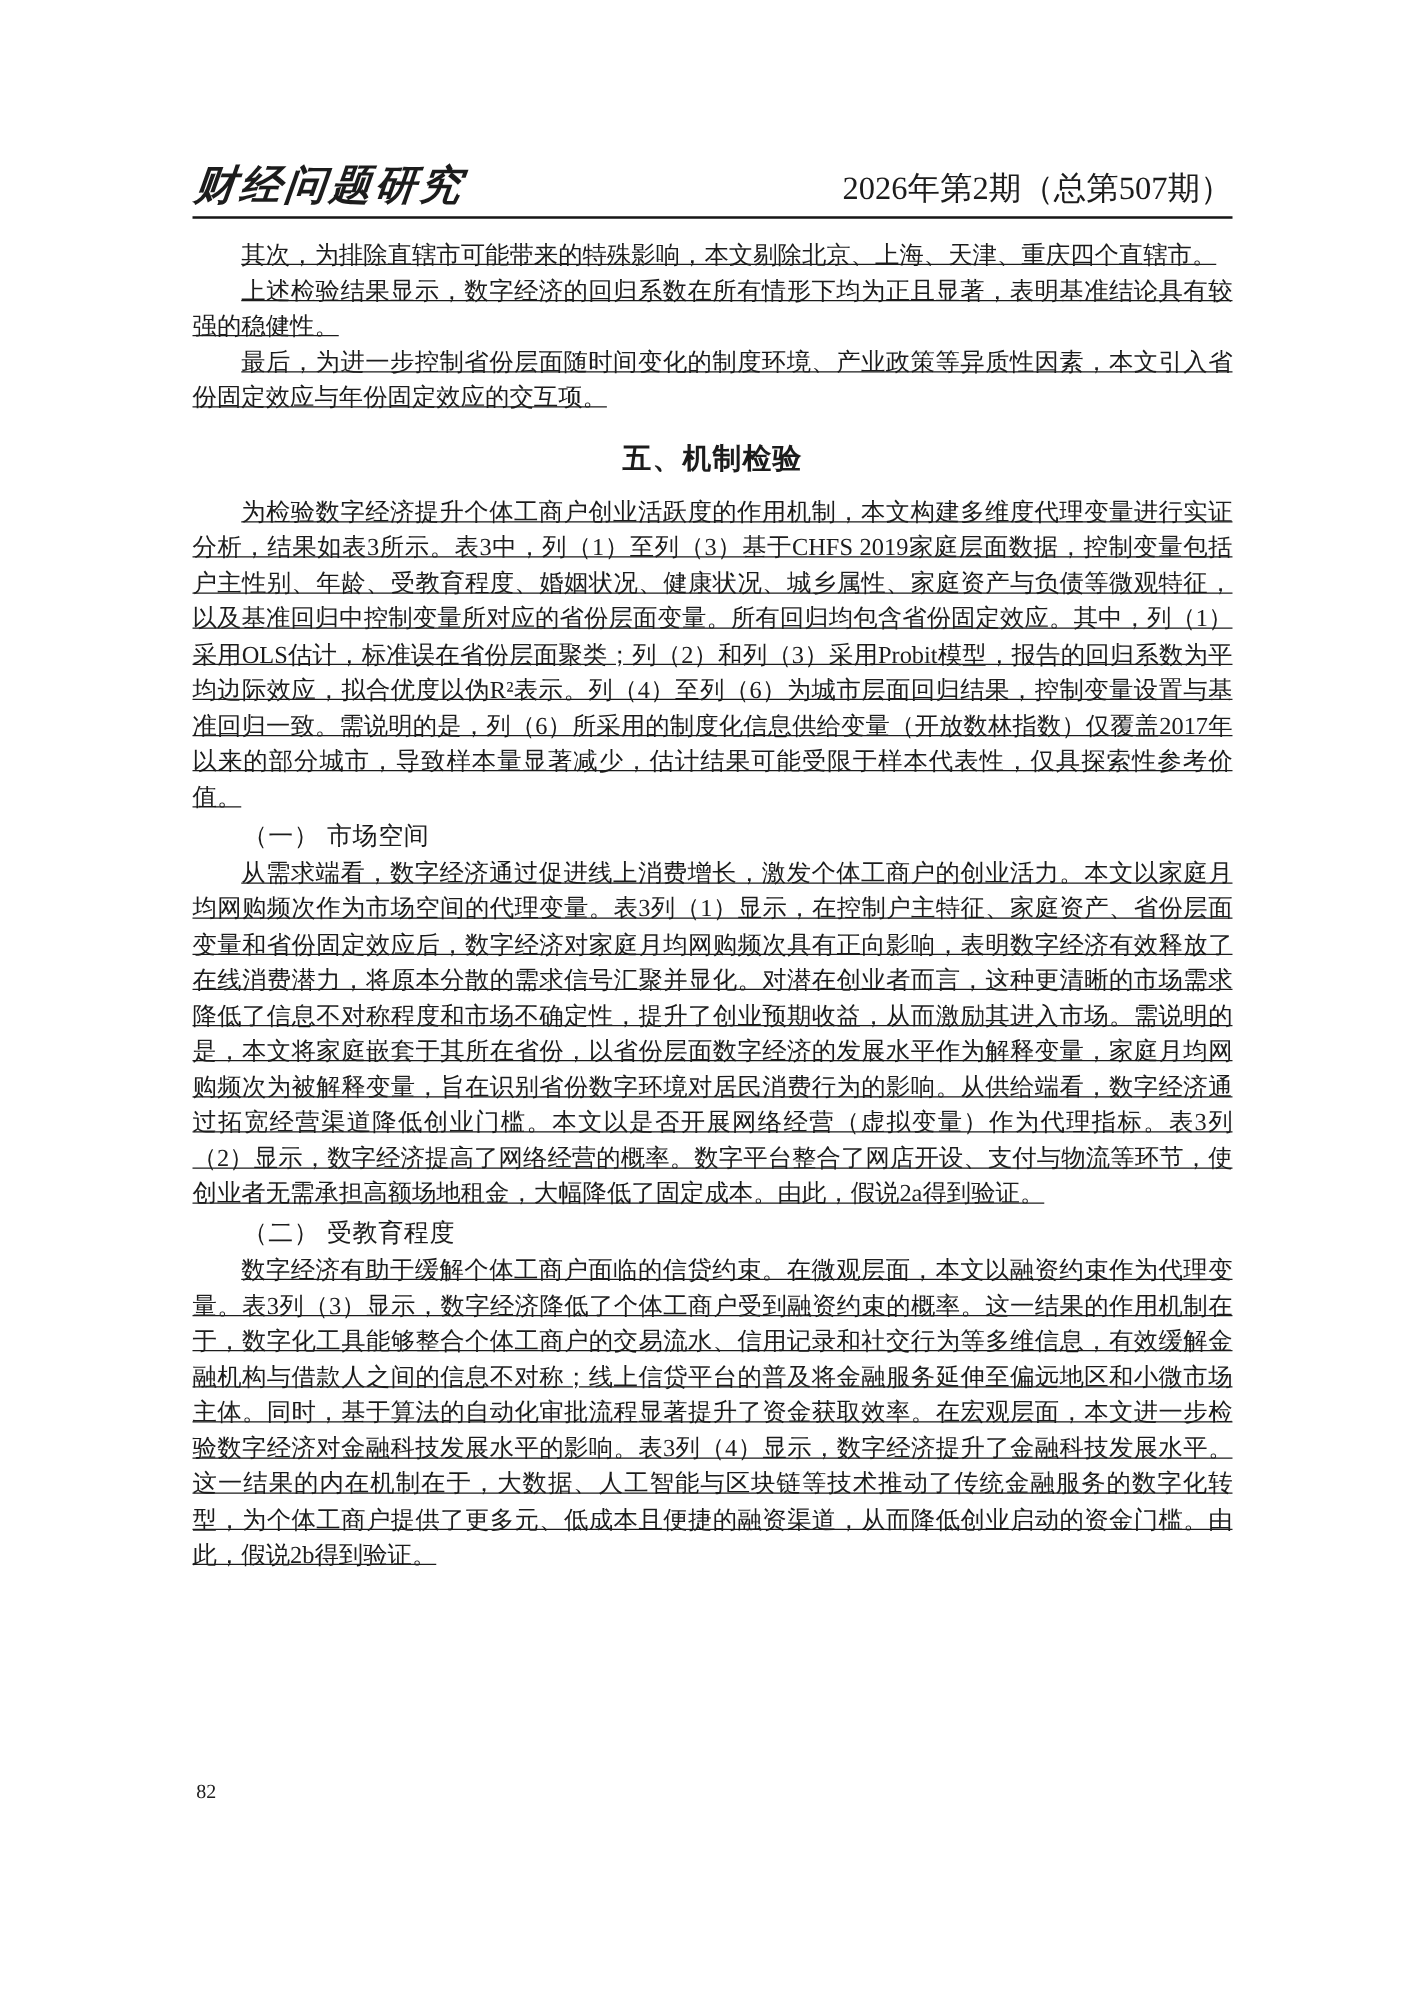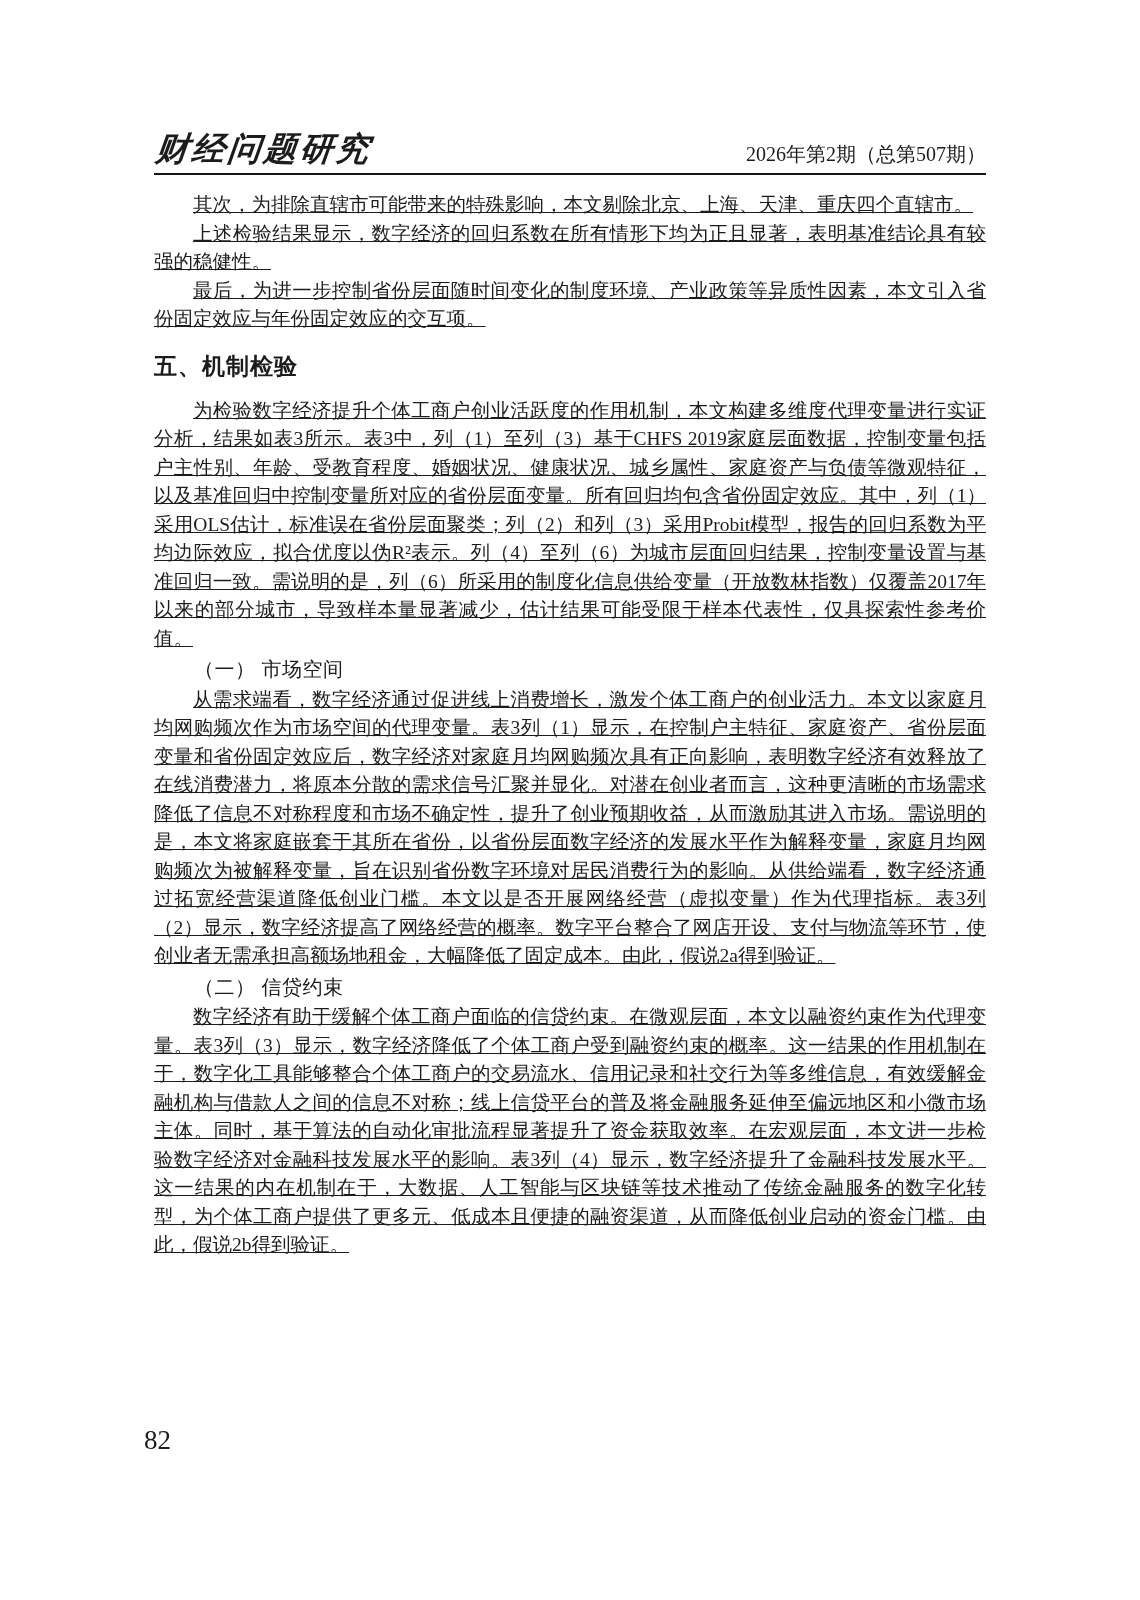--- a/index.html
+++ b/index.html
@@ -36,60 +36,61 @@
     font-size: 33px;
     font-weight: 900;
     font-style: italic;
     letter-spacing: 3px;
     transform: skewX(-6deg);
     transform-origin: left bottom;
     line-height: 1;
     white-space: nowrap;
   }
   .issue-info {
-    font-size: 20px;
+    font-size: 26px;
     line-height: 1;
     padding-bottom: 2px;
     white-space: nowrap;
   }
   .body-text {
     margin-top: 16px;
     text-align: justify;
   }
   .para {
     margin: 0;
     font-size: 19.5px;
     line-height: 28.5px;
     text-indent: 2em;
     text-align: justify;
     text-decoration: underline;
   }
   .section-heading {
     margin: 17px 0 16px 0;
+    text-align: center;
     font-family: "Liberation Sans", "DejaVu Sans", sans-serif;
     font-weight: bold;
     font-size: 23px;
     line-height: 30px;
     text-indent: 0;
     letter-spacing: 1px;
   }
   .sub-heading {
     margin: 2px 0 2px 0;
     font-family: "Liberation Sans", "DejaVu Sans", sans-serif;
     font-weight: normal;
     font-size: 20px;
     line-height: 28.5px;
     text-indent: 2em;
     letter-spacing: 0.5px;
   }
   .page-number {
     position: absolute;
-    left: 144px;
+    left: 157px;
     top: 1424px;
-    font-size: 27px;
+    font-size: 16px;
     line-height: 1.2;
   }
 </style>
 </head>
 <body>
 
 <div class="page">
   <div class="content">
 
     <header class="header">
@@ -102,21 +103,21 @@
       <p class="para">上述检验结果显示，数字经济的回归系数在所有情形下均为正且显著，表明基准结论具有较强的稳健性。</p>
       <p class="para">最后，为进一步控制省份层面随时间变化的制度环境、产业政策等异质性因素，本文引入省份固定效应与年份固定效应的交互项。</p>
 
       <h2 class="section-heading">五、机制检验</h2>
 
       <p class="para">为检验数字经济提升个体工商户创业活跃度的作用机制，本文构建多维度代理变量进行实证分析，结果如表3所示。表3中，列（1）至列（3）基于CHFS 2019家庭层面数据，控制变量包括户主性别、年龄、受教育程度、婚姻状况、健康状况、城乡属性、家庭资产与负债等微观特征，以及基准回归中控制变量所对应的省份层面变量。所有回归均包含省份固定效应。其中，列（1）采用OLS估计，标准误在省份层面聚类；列（2）和列（3）采用Probit模型，报告的回归系数为平均边际效应，拟合优度以伪R²表示。列（4）至列（6）为城市层面回归结果，控制变量设置与基准回归一致。需说明的是，列（6）所采用的制度化信息供给变量（开放数林指数）仅覆盖2017年以来的部分城市，导致样本量显著减少，估计结果可能受限于样本代表性，仅具探索性参考价值。</p>
 
       <h3 class="sub-heading">（一） 市场空间</h3>
       <p class="para">从需求端看，数字经济通过促进线上消费增长，激发个体工商户的创业活力。本文以家庭月均网购频次作为市场空间的代理变量。表3列（1）显示，在控制户主特征、家庭资产、省份层面变量和省份固定效应后，数字经济对家庭月均网购频次具有正向影响，表明数字经济有效释放了在线消费潜力，将原本分散的需求信号汇聚并显化。对潜在创业者而言，这种更清晰的市场需求降低了信息不对称程度和市场不确定性，提升了创业预期收益，从而激励其进入市场。需说明的是，本文将家庭嵌套于其所在省份，以省份层面数字经济的发展水平作为解释变量，家庭月均网购频次为被解释变量，旨在识别省份数字环境对居民消费行为的影响。从供给端看，数字经济通过拓宽经营渠道降低创业门槛。本文以是否开展网络经营（虚拟变量）作为代理指标。表3列（2）显示，数字经济提高了网络经营的概率。数字平台整合了网店开设、支付与物流等环节，使创业者无需承担高额场地租金，大幅降低了固定成本。由此，假说2a得到验证。</p>
 
-      <h3 class="sub-heading">（二） 信贷约束</h3>
+      <h3 class="sub-heading">（二） 受教育程度</h3>
       <p class="para">数字经济有助于缓解个体工商户面临的信贷约束。在微观层面，本文以融资约束作为代理变量。表3列（3）显示，数字经济降低了个体工商户受到融资约束的概率。这一结果的作用机制在于，数字化工具能够整合个体工商户的交易流水、信用记录和社交行为等多维信息，有效缓解金融机构与借款人之间的信息不对称；线上信贷平台的普及将金融服务延伸至偏远地区和小微市场主体。同时，基于算法的自动化审批流程显著提升了资金获取效率。在宏观层面，本文进一步检验数字经济对金融科技发展水平的影响。表3列（4）显示，数字经济提升了金融科技发展水平。这一结果的内在机制在于，大数据、人工智能与区块链等技术推动了传统金融服务的数字化转型，为个体工商户提供了更多元、低成本且便捷的融资渠道，从而降低创业启动的资金门槛。由此，假说2b得到验证。</p>
 
     </main>
 
   </div>
 
   <footer>
     <span class="page-number">82</span>
   </footer>
 </div>

